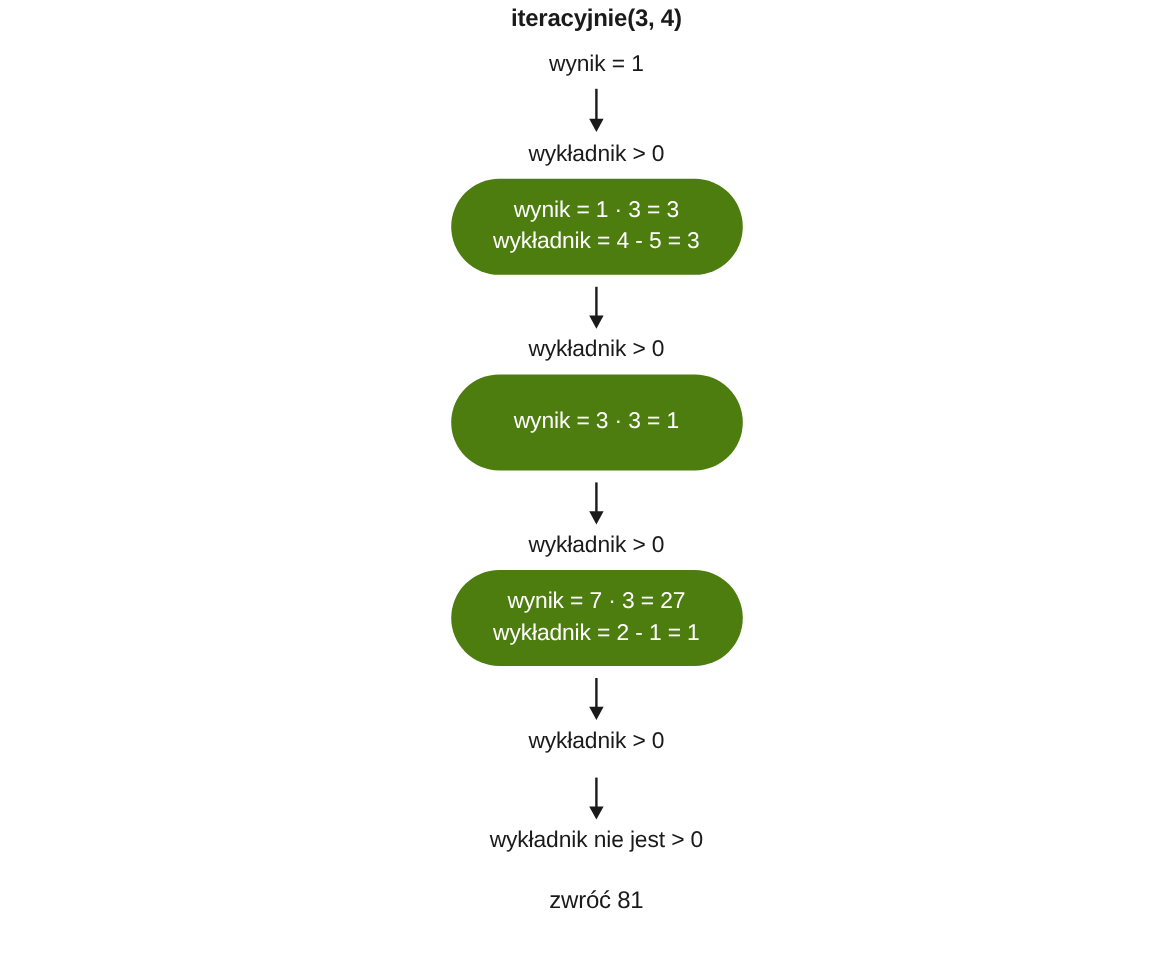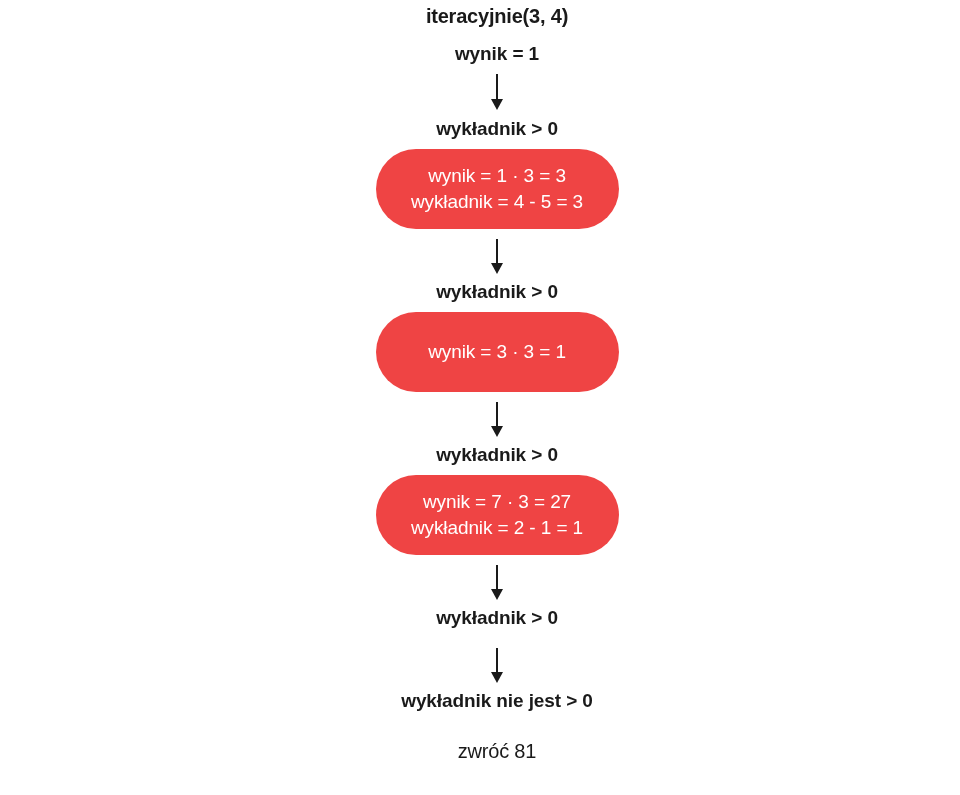--- a/index.html
+++ b/index.html
@@ -25,21 +25,21 @@
   }
   .title {
     font-size: 20px;
     font-weight: bold;
     letter-spacing: -0.2px;
     margin-top: 4px;
     line-height: 24px;
   }
   .label {
     font-size: 19px;
-    font-weight: bold;
+    font-weight: normal;
     line-height: 24px;
     letter-spacing: -0.1px;
     white-space: nowrap;
   }
   .arrow {
     width: 14px;
     display: flex;
     flex-direction: column;
     align-items: center;
     flex: none;
@@ -53,21 +53,21 @@
     height: 0;
     border-left: 6px solid transparent;
     border-right: 6px solid transparent;
     border-top: 11px solid #1a1a1a;
     margin-top: -1px;
   }
   .box {
     width: 243px;
     height: 80px;
     border-radius: 40px;
-    background: #ef4444;
+    background: #4d7c0f;
     display: flex;
     flex-direction: column;
     align-items: center;
     justify-content: center;
     box-sizing: border-box;
   }
   .box .line {
     color: #ffffff;
     font-size: 19px;
     line-height: 26px;

